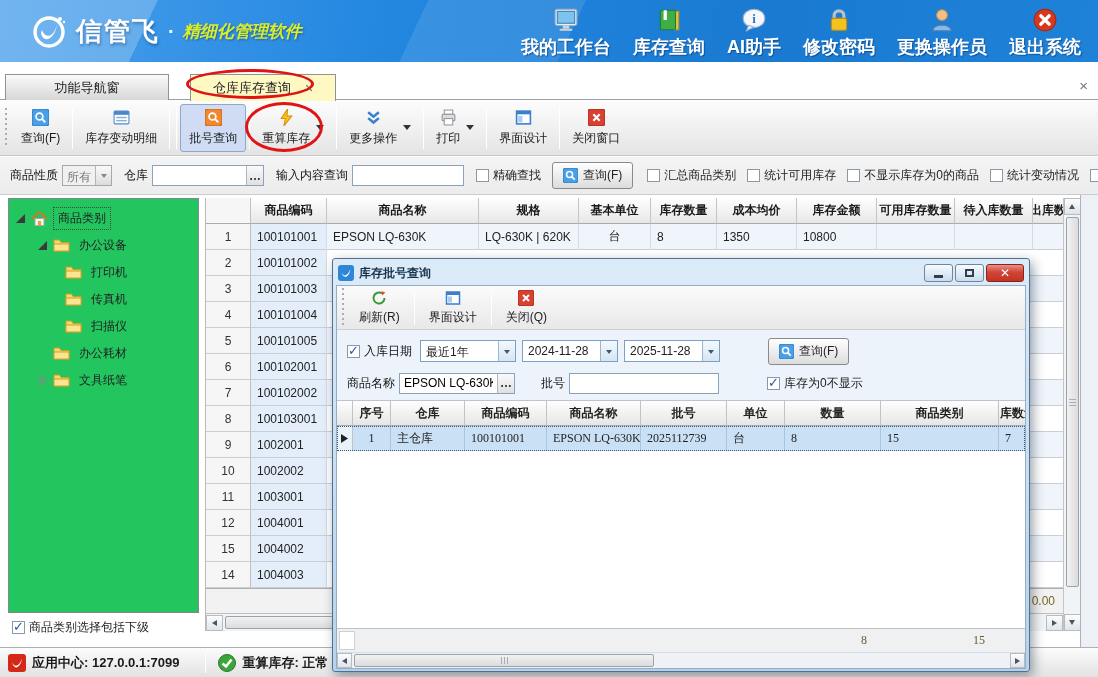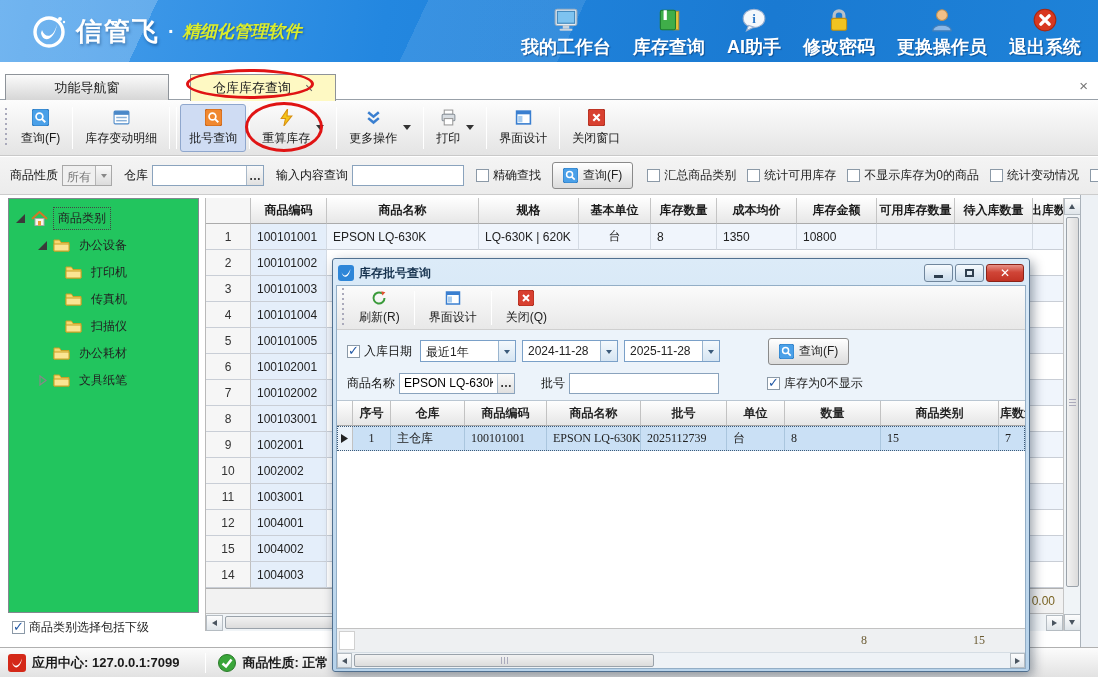--- a/index.html
+++ b/index.html
@@ -564,21 +564,21 @@
     <svg class="s-ico" viewBox="0 0 18 18">
       <rect width="18" height="18" rx="3" fill="#d42818"></rect>
       <path d="M4 8 C6.5 14 11 13 14 4.5 C12.5 14 6 17 4 8 Z" fill="#fff"></path>
     </svg>
     <span>应用中心: 127.0.0.1:7099</span>
     <span class="s-sep"></span>
     <svg class="s-ico" viewBox="0 0 18 18">
       <circle cx="9" cy="9" r="8.5" fill="#3aa63a" stroke="#2a7a2a"></circle>
       <path d="M4.5 9.5 L8 12.5 L13.5 5.5" fill="none" stroke="#fff" stroke-width="2.6"></path>
     </svg>
-    <span>商品性质: 正常</span>
+    <span>重算库存: 正常</span>
   </div>
 
   <div class="dlg">
     <div class="dlg-title">
       <svg class="dlg-title-ico" viewBox="0 0 16 16">
         <rect width="16" height="16" rx="3" fill="#2e86d8"></rect>
         <path d="M3.5 7 C5.5 12.5 9.5 11.5 12.5 4 C11 12.5 5.5 15 3.5 7 Z" fill="#fff"></path>
       </svg>
       <span class="dlg-title-text">库存批号查询</span>
       <div class="wbtns">

